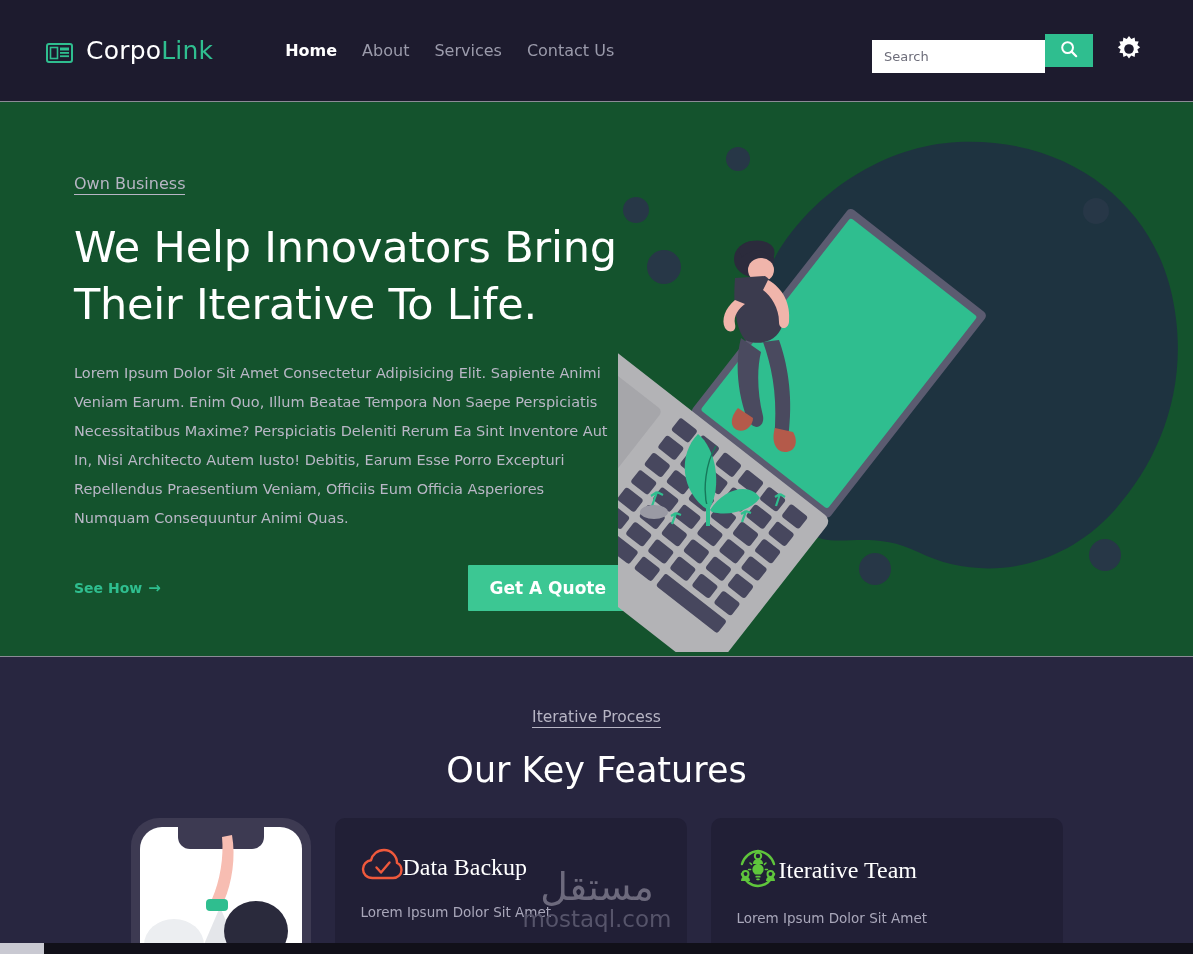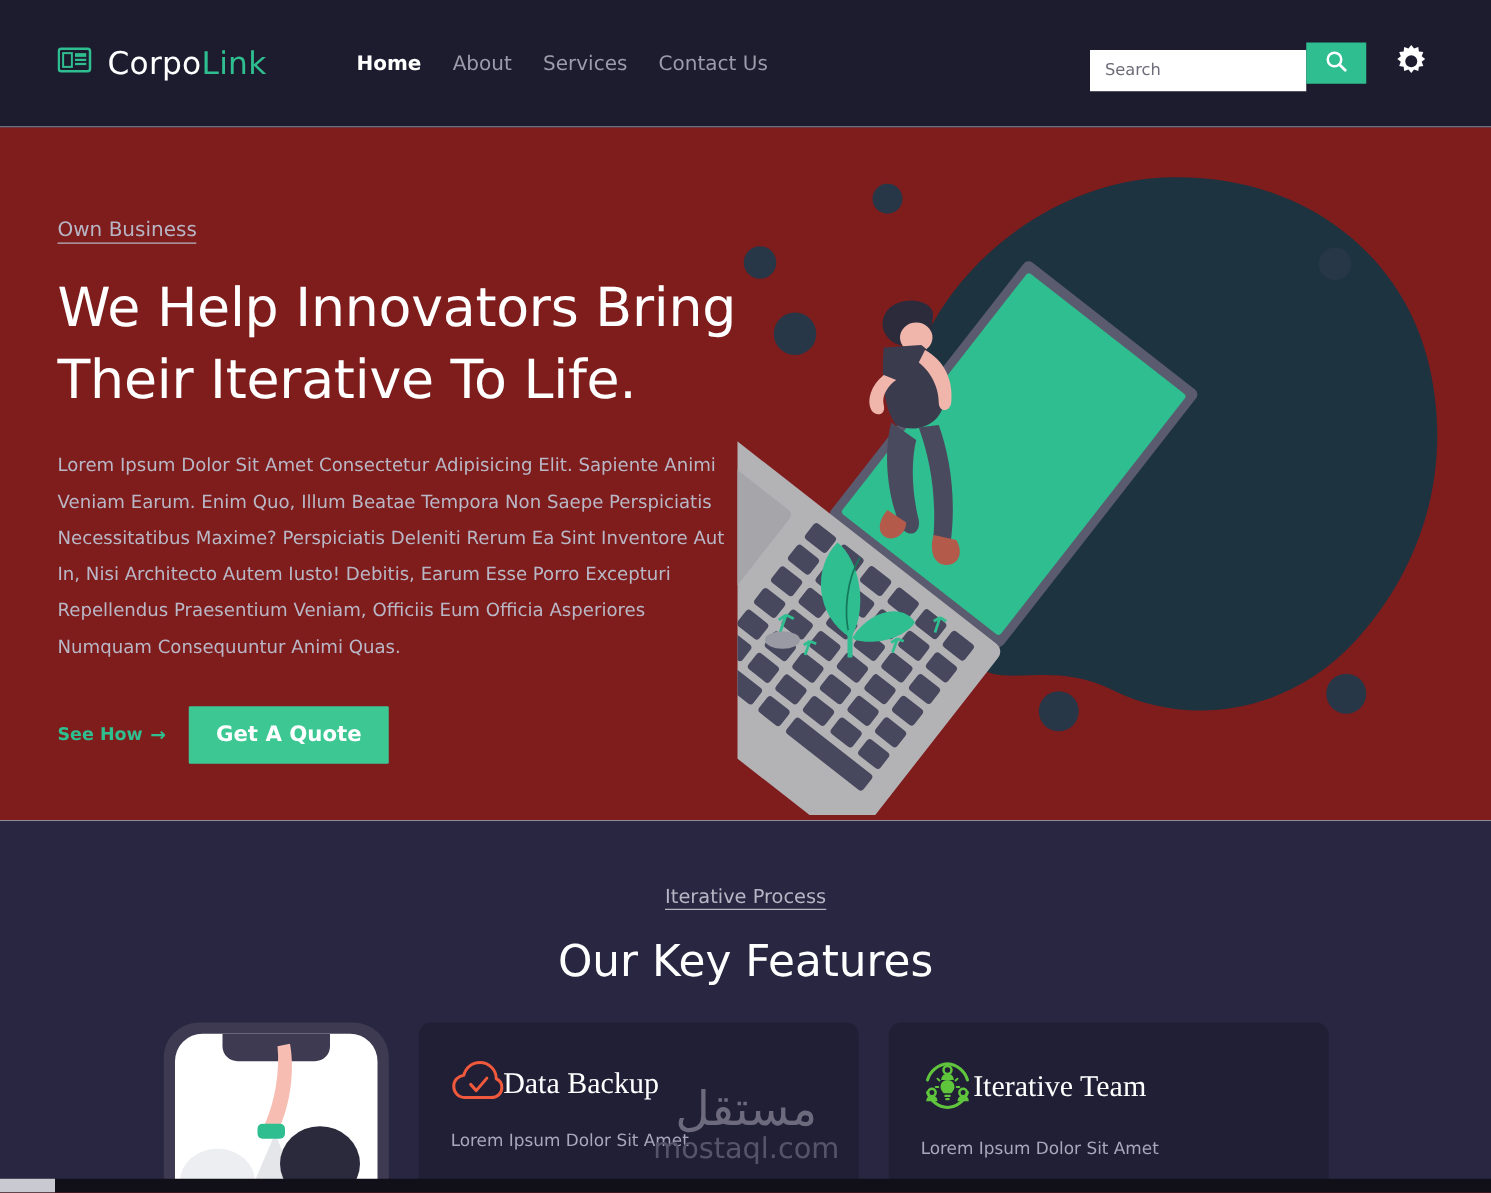--- a/index.html
+++ b/index.html
@@ -14,21 +14,21 @@
   
   .header{
     height:102px;
     background:#1d1b2e;
     display:flex;
     align-items:center;
     border-bottom:1px solid #8b8b96;
     padding:0 44px 0 46px;
     position:relative;
   }
-  .brand{ display:flex; align-items:flex-start; gap:12px; }
+  .brand{ display:flex; align-items:flex-end; gap:12px; }
   .brand-icon{ width:28px; height:24px; flex:none; }
   .brand-text{ font-size:25px; font-weight:400; letter-spacing:.2px; white-space:nowrap;}
   .brand-text .b1{ color:#ffffff; }
   .brand-text .b2{ color:#2fbe8f; }
 
   .nav{ display:flex; align-items:flex-start; gap:25px; margin-left:72px; }
   .nav a{
     font-size:16px; text-decoration:none; white-space:nowrap;
     color:#9b9bab; font-weight:400;
   }
@@ -46,38 +46,38 @@
     display:flex; align-items:center; justify-content:center;
     cursor:pointer; padding:0;
   }
   .gear-btn{
     width:40px; height:40px; margin-left:16px; background:none; border:none;
     display:flex; align-items:center; justify-content:center; cursor:pointer; padding:0;
   }
 
   
   .hero{
-    height:555px; background:#7f1d1d; position:relative;
-    border-bottom:1px solid #8b8b96; overflow:hidden;
+    height:555px; background:#14532d; position:relative;
+    border-bottom:1px solid #8b8b96; overflow:hidden;padding-left:28px;
   }
   .hero-inner{ display:flex; height:100%; }
   .hero-left{ width:600px; padding:72px 0 0 46px; }
   .eyebrow{
     display:inline-block; font-size:16px; color:#b7b5c4;
     border-bottom:1px solid #b7b5c4; padding-bottom:1px; line-height:1.2;
   }
   .hero-title{
     margin-top:24px; font-size:43px; line-height:1.32; font-weight:400;
     color:#ffffff; letter-spacing:-0.2px;
   }
   .hero-para{
     margin-top:26px; width:545px; font-size:14.5px; line-height:2.0;
     color:#b9b7c6; font-weight:400;
   }
-  .hero-cta{ margin-top:32px; display:flex; align-items:center; gap:18px; }
+  .hero-cta{ margin-top:32px; display:flex; align-items:center; gap:18px;justify-content:space-between; }
   .see-how{
     font-size:14px; color:#2fbe8f; text-decoration:none; font-weight:700;
     display:flex; align-items:center; gap:6px;
   }
   .see-how .arw{ font-size:15px; }
   .quote-btn{
     background:#3cc793; color:#fff; border:none; border-radius:1px;
     font-size:17px; font-weight:700; padding:13px 22px; cursor:pointer;
     font-family:"DejaVu Sans", sans-serif;
   }

